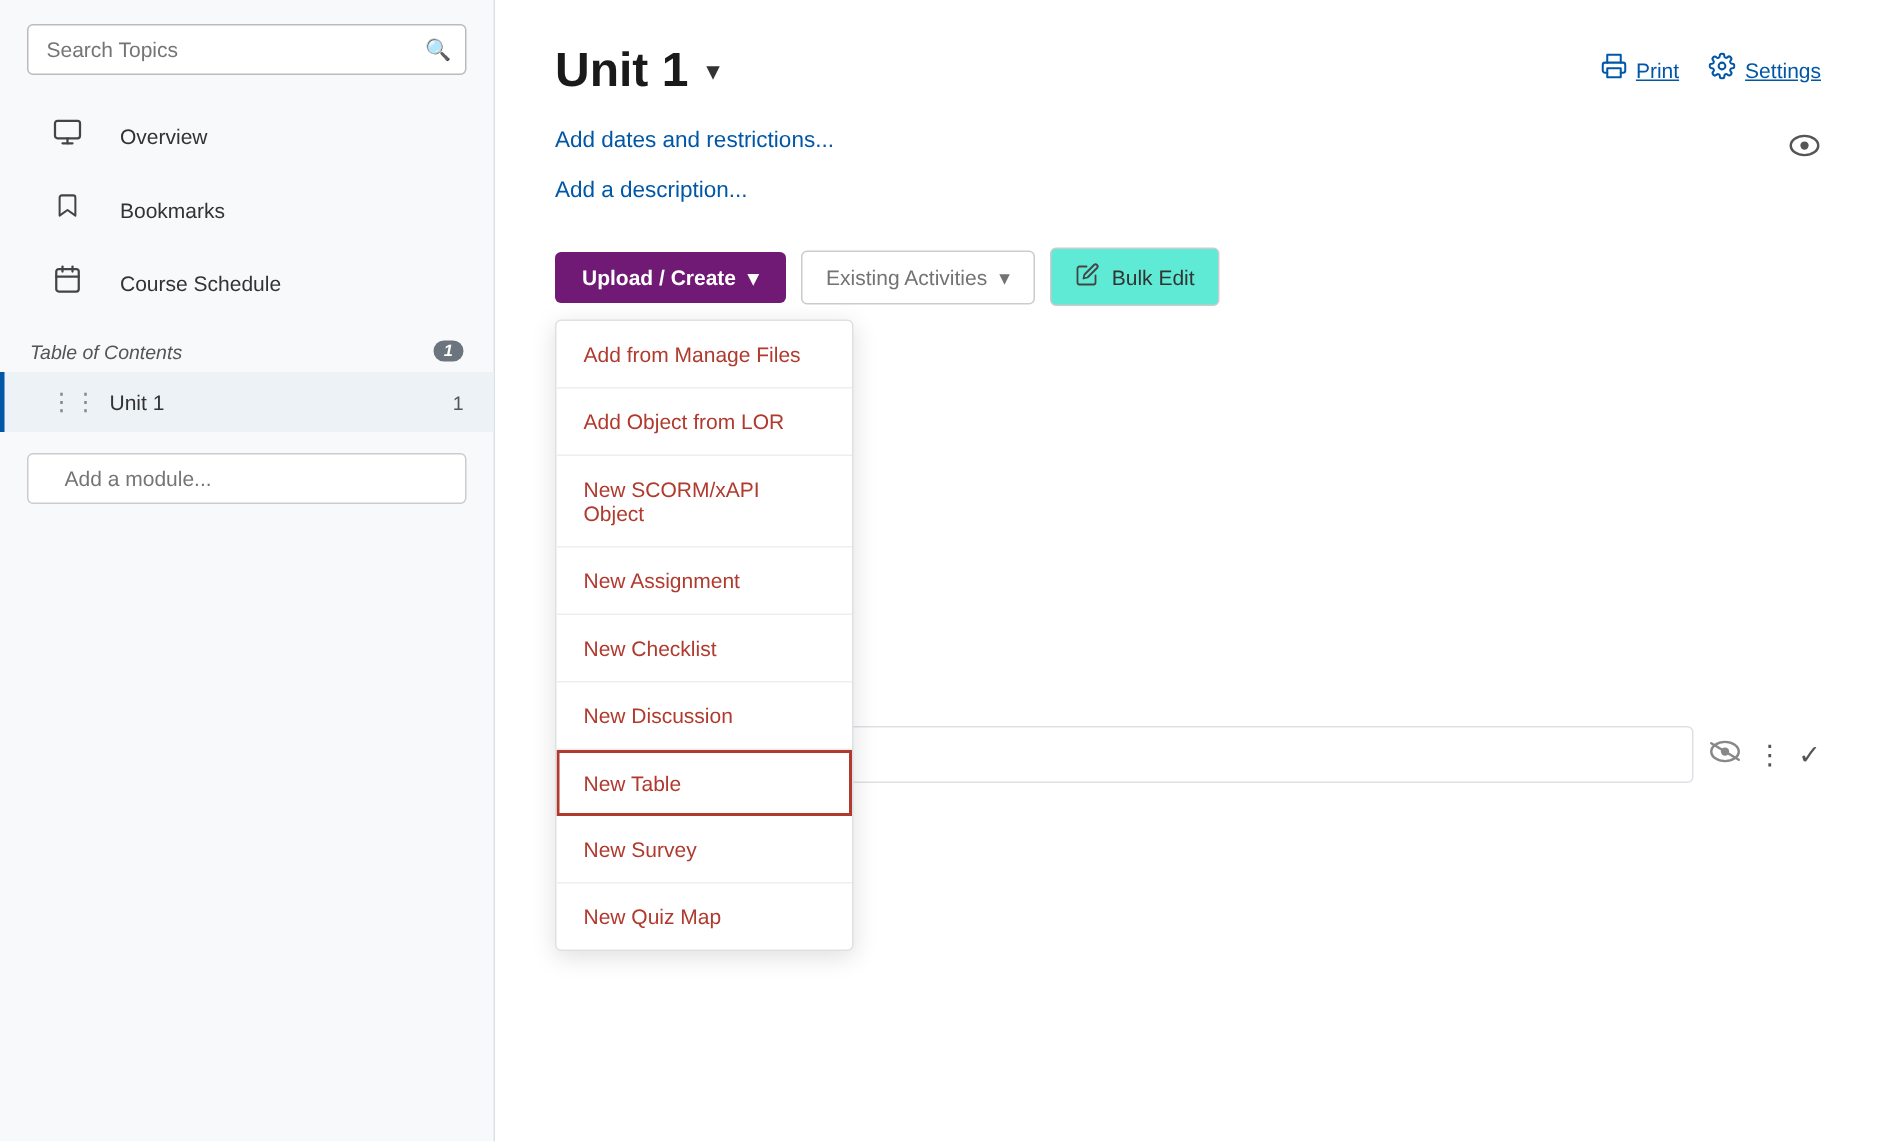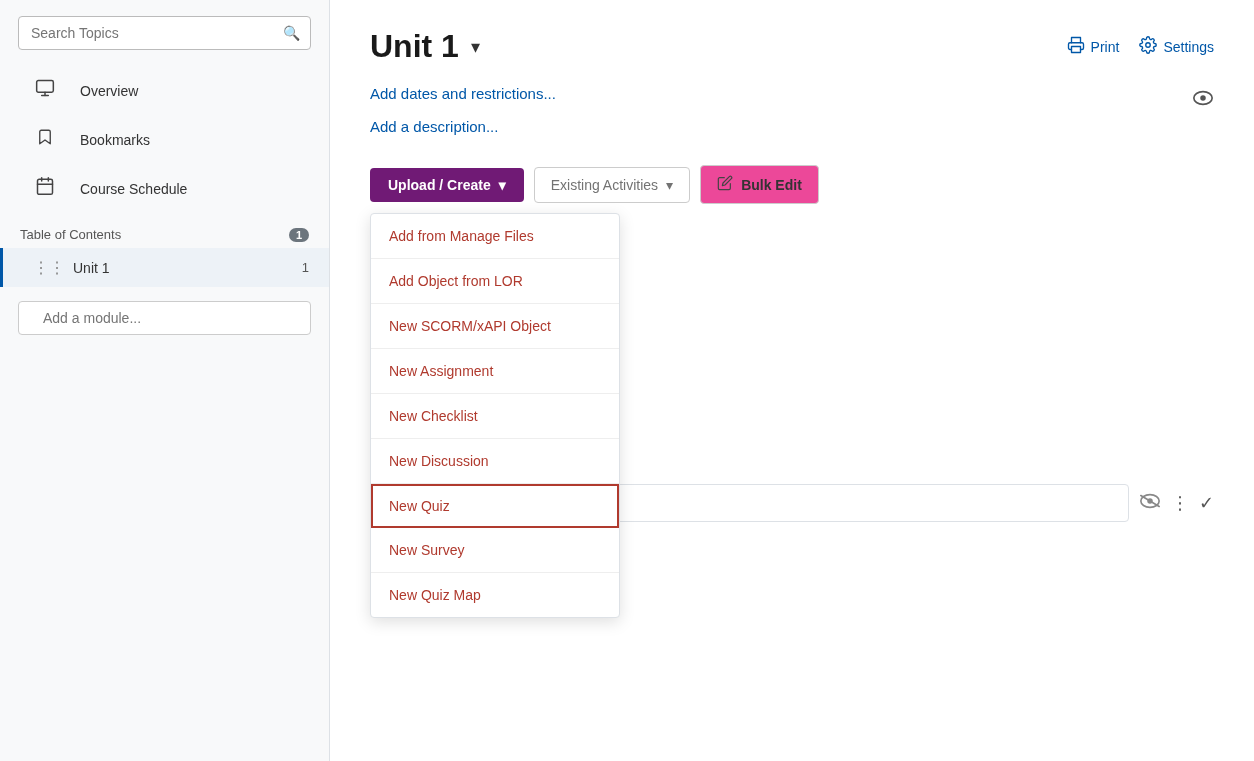--- a/index.html
+++ b/index.html
@@ -53,22 +53,23 @@
       font-size: 18px;
       color: #444;
       width: 22px;
       text-align: center;
     }
     .section-header {
       padding: 14px 20px 6px;
       font-size: 13px;
       color: #555;
       display: flex;
-      align-items: center;
+      align-items: flex-start;
       justify-content: space-between;
+      font-style: italic;
     }
     .badge {
       background: #6c757d;
       color: #fff;
       border-radius: 10px;
       font-size: 11px;
       padding: 1px 7px;
       font-weight: 600;
     }
     .toc-item {
@@ -139,20 +140,21 @@
     .header-action-btn {
       display: flex;
       align-items: center;
       gap: 6px;
       background: none;
       border: none;
       color: #0057a8;
       font-size: 14px;
       cursor: pointer;
       font-weight: 500;
+      text-decoration: underline;
     }
     .header-action-btn .icon { font-size: 16px; }
 
     .add-dates-link, .add-description-link {
       color: #0057a8;
       font-size: 15px;
       margin-bottom: 12px;
       cursor: pointer;
       display: inline-block;
     }
@@ -184,44 +186,44 @@
       border-radius: 4px;
       padding: 9px 16px;
       font-size: 14px;
       font-weight: 500;
       cursor: pointer;
       display: flex;
       align-items: center;
       gap: 8px;
     }
     .btn-bulk {
-      background: #ec4899;
+      background: #5eead4;
       color: #333;
       border: 1px solid #ccc;
       border-radius: 4px;
       padding: 9px 16px;
       font-size: 14px;
-      font-weight: 700;
+      font-weight: 400;
       cursor: pointer;
       display: flex;
       align-items: center;
       gap: 8px;
     }
 
     
     .dropdown-menu {
       position: absolute;
       top: 48px;
       left: 0;
       background: #fff;
       border: 1px solid #dde1e6;
       border-radius: 4px;
       box-shadow: 0 4px 16px rgba(0,0,0,0.13);
       z-index: 100;
-      width: 250px;
+      width: 199px;
       overflow: hidden;
     }
     .dropdown-scroll-area {
       max-height: 430px;
       overflow-y: auto;
     }
     .dropdown-scroll-area::-webkit-scrollbar { width: 8px; }
     .dropdown-scroll-area::-webkit-scrollbar-track { background: #f0f0f0; }
     .dropdown-scroll-area::-webkit-scrollbar-thumb { background: #aaa; border-radius: 4px; }
 
@@ -415,21 +417,21 @@
         <div class="dropdown-item">
           <span>New Assignment</span>
         </div>
         <div class="dropdown-item">
           <span>New Checklist</span>
         </div>
         <div class="dropdown-item">
           <span>New Discussion</span>
         </div>
         <div class="dropdown-item highlighted">
-          <span>New Quiz</span>
+          <span>New Table</span>
         </div>
         <div class="dropdown-item">
           <span>New Survey</span>
         </div>
         <div class="dropdown-item">
           <span>New Quiz Map</span>
         </div>
       </div>
     </div>
   </div>

